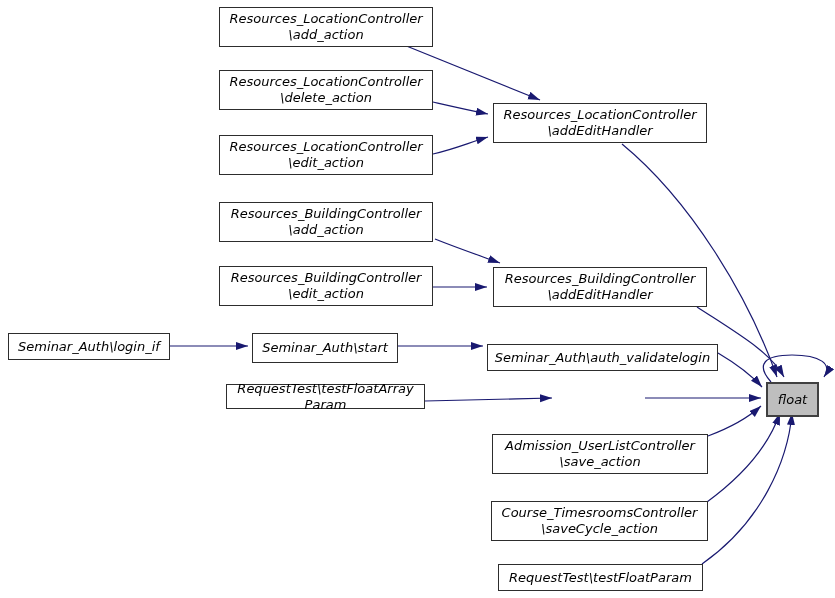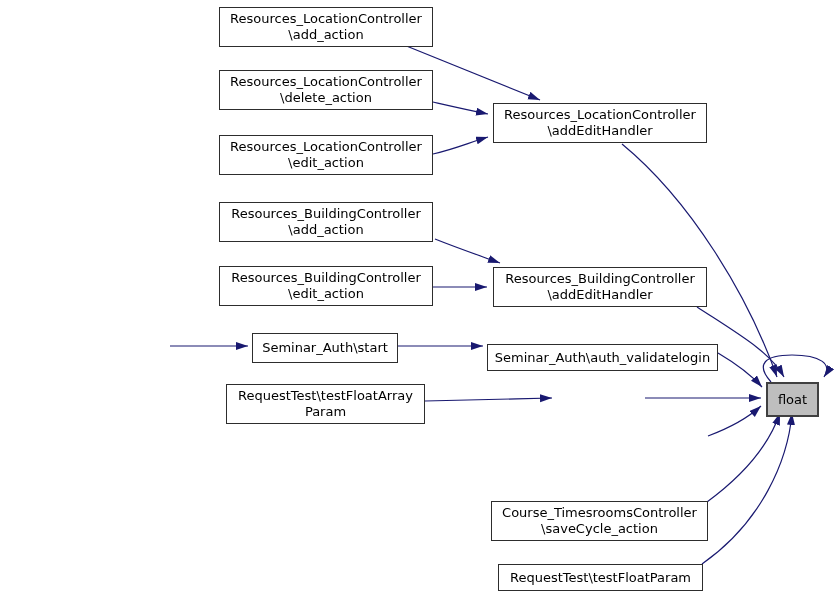--- a/index.html
+++ b/index.html
@@ -38,20 +38,21 @@
     align-items: center;
     justify-content: center;
     text-align: center;
     white-space: pre-line;
     background: var(--node-fill, #ffffff);
     border: 1px solid var(--node-border, #2d2d2d);
     color: var(--node-text, #000000);
     font-size: 13px;
     line-height: 16px;
     cursor: pointer;
+    font-style: italic;
   }
   .node.highlight {
     background: var(--highlight-fill, #bebebe);
     border: 2px solid var(--highlight-border, #404040);
   }
 </style>
 </head>
 <body>
 
 <div id="canvas">
@@ -96,30 +97,33 @@
 
   <div class="node" style="left:219px;top:202px;width:214px;height:40px">Resources_BuildingController
 \add_action</div>
 
   <div class="node" style="left:219px;top:266px;width:214px;height:40px">Resources_BuildingController
 \edit_action</div>
 
   <div class="node" style="left:493px;top:267px;width:214px;height:40px">Resources_BuildingController
 \addEditHandler</div>
 
+  <div class="node" style="left:8px;top:333px;width:162px;height:27px">Seminar_Auth\login_if</div>
 
   <div class="node" style="left:252px;top:333px;width:146px;height:30px">Seminar_Auth\start</div>
 
   <div class="node" style="left:487px;top:344px;width:231px;height:27px">Seminar_Auth\auth_validatelogin</div>
 
-  <div class="node" style="left:226px;top:384px;width:199px;height:40px">RequestTest\testFloatArray
+  <div class="node" style="left:226px;top:384px;width:199px;height:25px">RequestTest\testFloatArray
 Param</div>
 
 
   <div class="node highlight" style="left:766px;top:382px;width:53px;height:35px">float</div>
 
+  <div class="node" style="left:492px;top:434px;width:216px;height:40px">Admission_UserListController
+\save_action</div>
 
   <div class="node" style="left:491px;top:501px;width:217px;height:40px">Course_TimesroomsController
 \saveCycle_action</div>
 
   <div class="node" style="left:498px;top:564px;width:205px;height:27px">RequestTest\testFloatParam</div>
 
 </div>
 
 </body></html>

